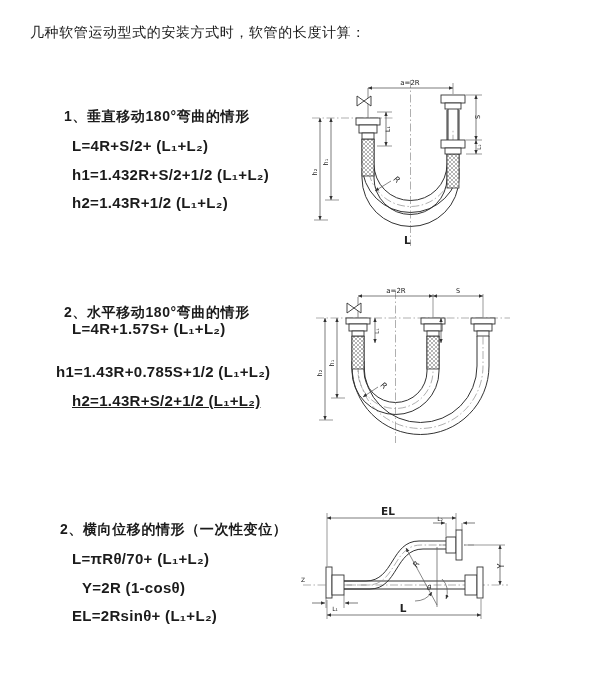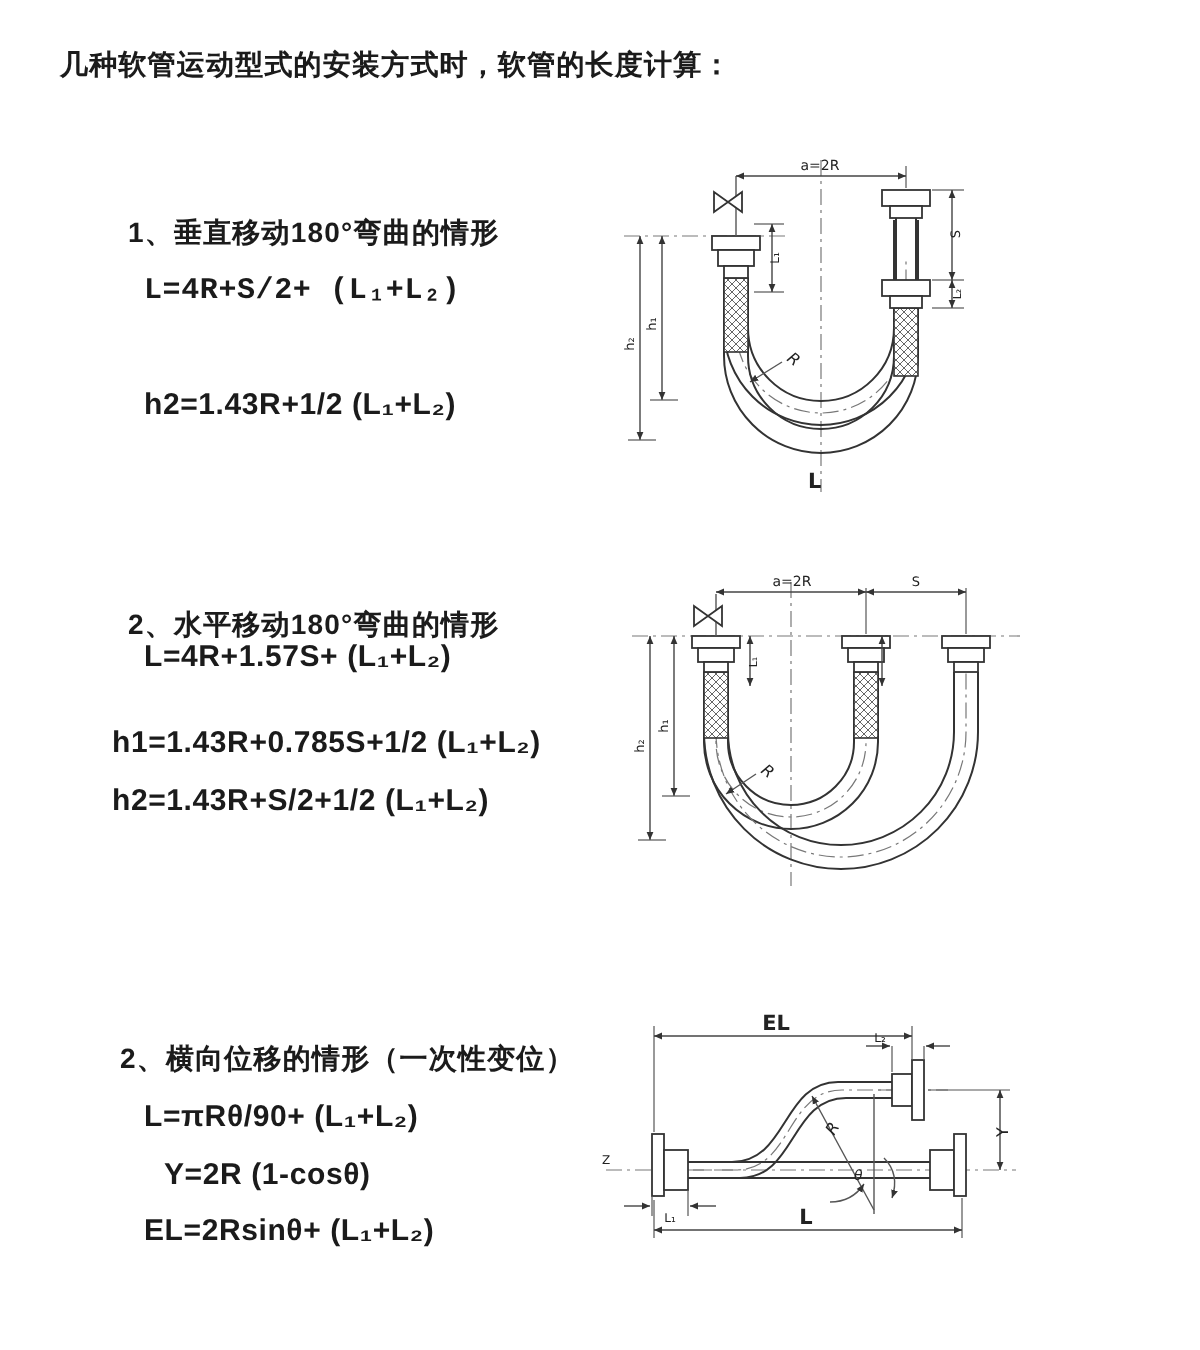--- a/index.html
+++ b/index.html
@@ -1,18 +1,18 @@
 <!DOCTYPE html>
 <html><head>
 <meta charset="utf-8">
 <style>
   html,body { margin:0; padding:0; background:#fff; }
   .page { position:relative; width:600px; height:675px; background:#ffffff;
           font-family:"Liberation Sans","DejaVu Sans",sans-serif; color:#1b1b1b; overflow:hidden; }
-  .title   { position:absolute; font-size:14px; font-weight:bold; letter-spacing:.6px; }
+  .title   { position:absolute; font-size:14px; font-weight:normal; letter-spacing:.6px; }
   .heading { position:absolute; font-size:14px; font-weight:bold; letter-spacing:.6px;margin-left:20px; }
   .formula { position:absolute; font-size:15px; font-weight:600; letter-spacing:.3px; }
   svg { position:absolute; }
   svg text { font-family:"DejaVu Sans","Liberation Sans",sans-serif; fill:#222; }
   .tube { stroke:#333; stroke-width:1; fill:none; }
   .thin { stroke:#555; stroke-width:.7; fill:none; }
   .dim  { stroke:#444; stroke-width:.7; fill:none; }
   .ext  { stroke:#555; stroke-width:.6; fill:none; }
   .cl   { stroke:#787878; stroke-width:.6; fill:none; stroke-dasharray:8 2.5 1.5 2.5; }
   .fit  { fill:#fff; stroke:#333; stroke-width:.9; }
@@ -21,30 +21,31 @@
   .big  { font-size:10.5px; font-weight:bold; }
 </style>
 </head>
 <body>
 
 <div class="page">
 
   <div class="title" style="left:30px; top:24px;">几种软管运动型式的安装方式时，软管的长度计算：</div>
 
   <div class="heading" style="left:44px; top:108px;">1、垂直移动180°弯曲的情形</div>
-  <div class="formula" style="left:72px; top:137px;font-family:Liberation Mono, monospace;">L=4R+S/2+ (L₁+L₂)</div>
+  <div class="formula" style="left:72px; top:137px;">L=4R+S/2+ (L₁+L₂)</div>
+  <div class="formula" style="left:72px; top:166px;">h1=1.432R+S/2+1/2 (L₁+L₂)</div>
   <div class="formula" style="left:72px; top:194px;">h2=1.43R+1/2 (L₁+L₂)</div>
 
   <div class="heading" style="left:44px; top:304px;">2、水平移动180°弯曲的情形</div>
   <div class="formula" style="left:72px; top:320px;">L=4R+1.57S+ (L₁+L₂)</div>
   <div class="formula" style="left:56px; top:363px;">h1=1.43R+0.785S+1/2 (L₁+L₂)</div>
-  <div class="formula" style="left:56px; top:392px;">h2=1.43R+S/2+1/2 (L₁+L₂)</div>
+  <div class="formula" style="left:72px; top:392px;text-decoration:underline;">h2=1.43R+S/2+1/2 (L₁+L₂)</div>
 
   <div class="heading" style="left:40px; top:521px;">2、横向位移的情形（一次性变位）</div>
-  <div class="formula" style="left:72px; top:550px;">L=πRθ/90+ (L₁+L₂)</div>
+  <div class="formula" style="left:72px; top:550px;">L=πRθ/70+ (L₁+L₂)</div>
   <div class="formula" style="left:56px; top:579px;margin-left:26px;">Y=2R (1-cosθ)</div>
   <div class="formula" style="left:72px; top:607px;">EL=2Rsinθ+ (L₁+L₂)</div>
 
   <svg style="left:298px; top:70px;" width="265" height="185" viewBox="0 0 265 185">
     <defs>
       <marker id="ar1" viewBox="0 0 10 10" refX="9" refY="5" markerWidth="6.5" markerHeight="6.5" orient="auto-start-reverse">
         <path d="M0,1.2 L9,5 L0,8.8 Z" fill="#333"></path>
       </marker>
       <pattern id="braid1" width="4" height="4" patternUnits="userSpaceOnUse">
         <rect width="4" height="4" fill="#fff"></rect>

